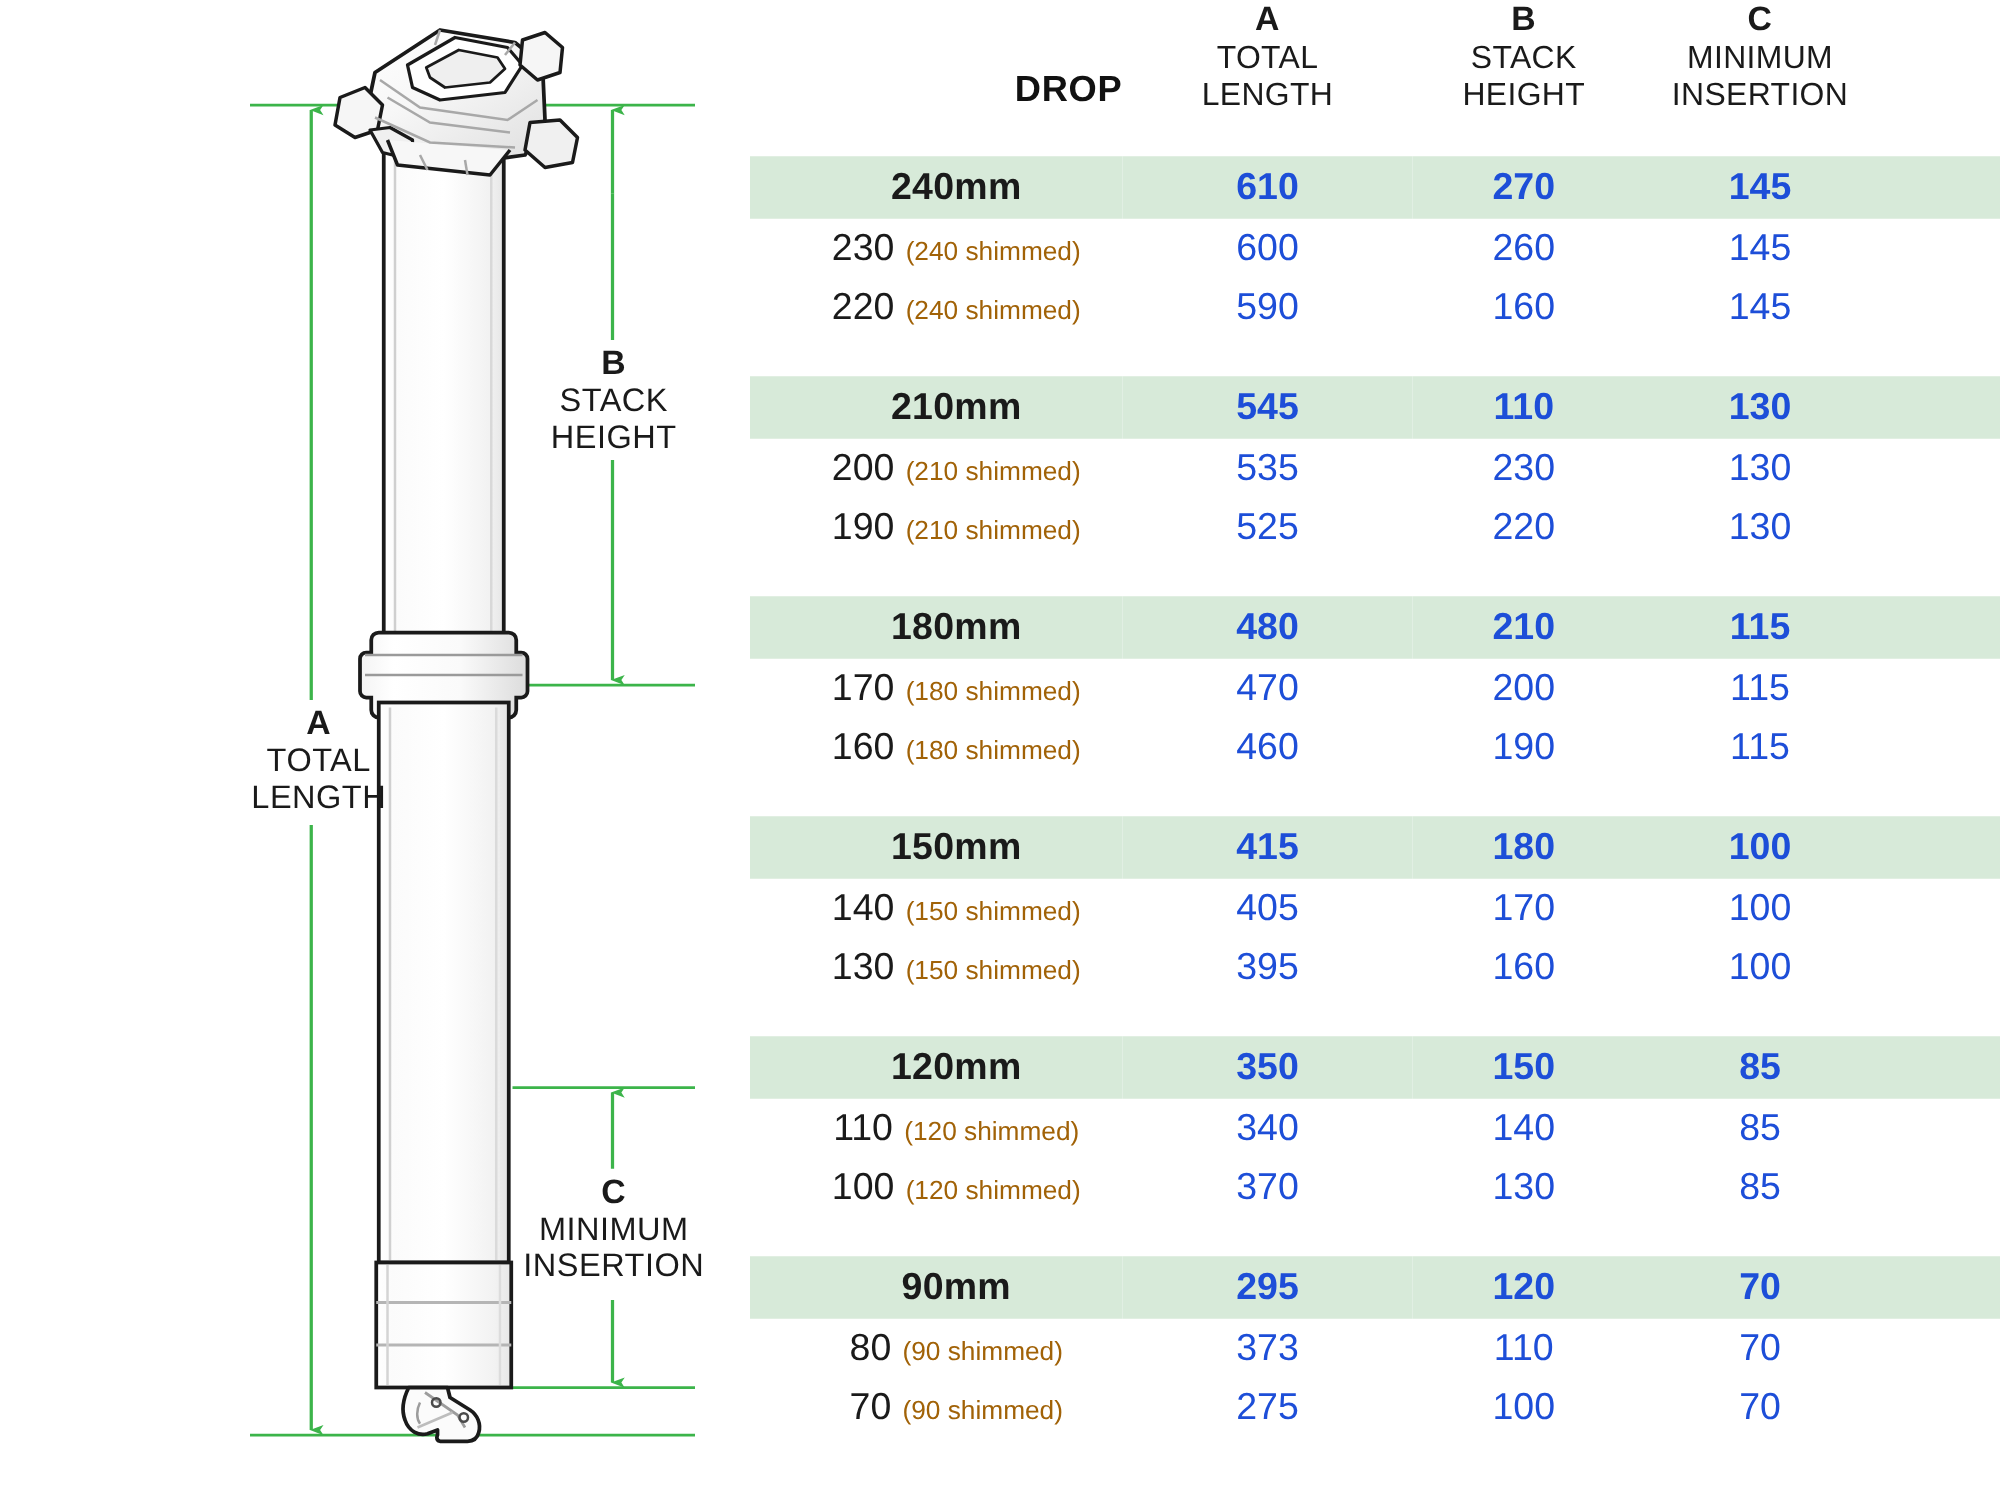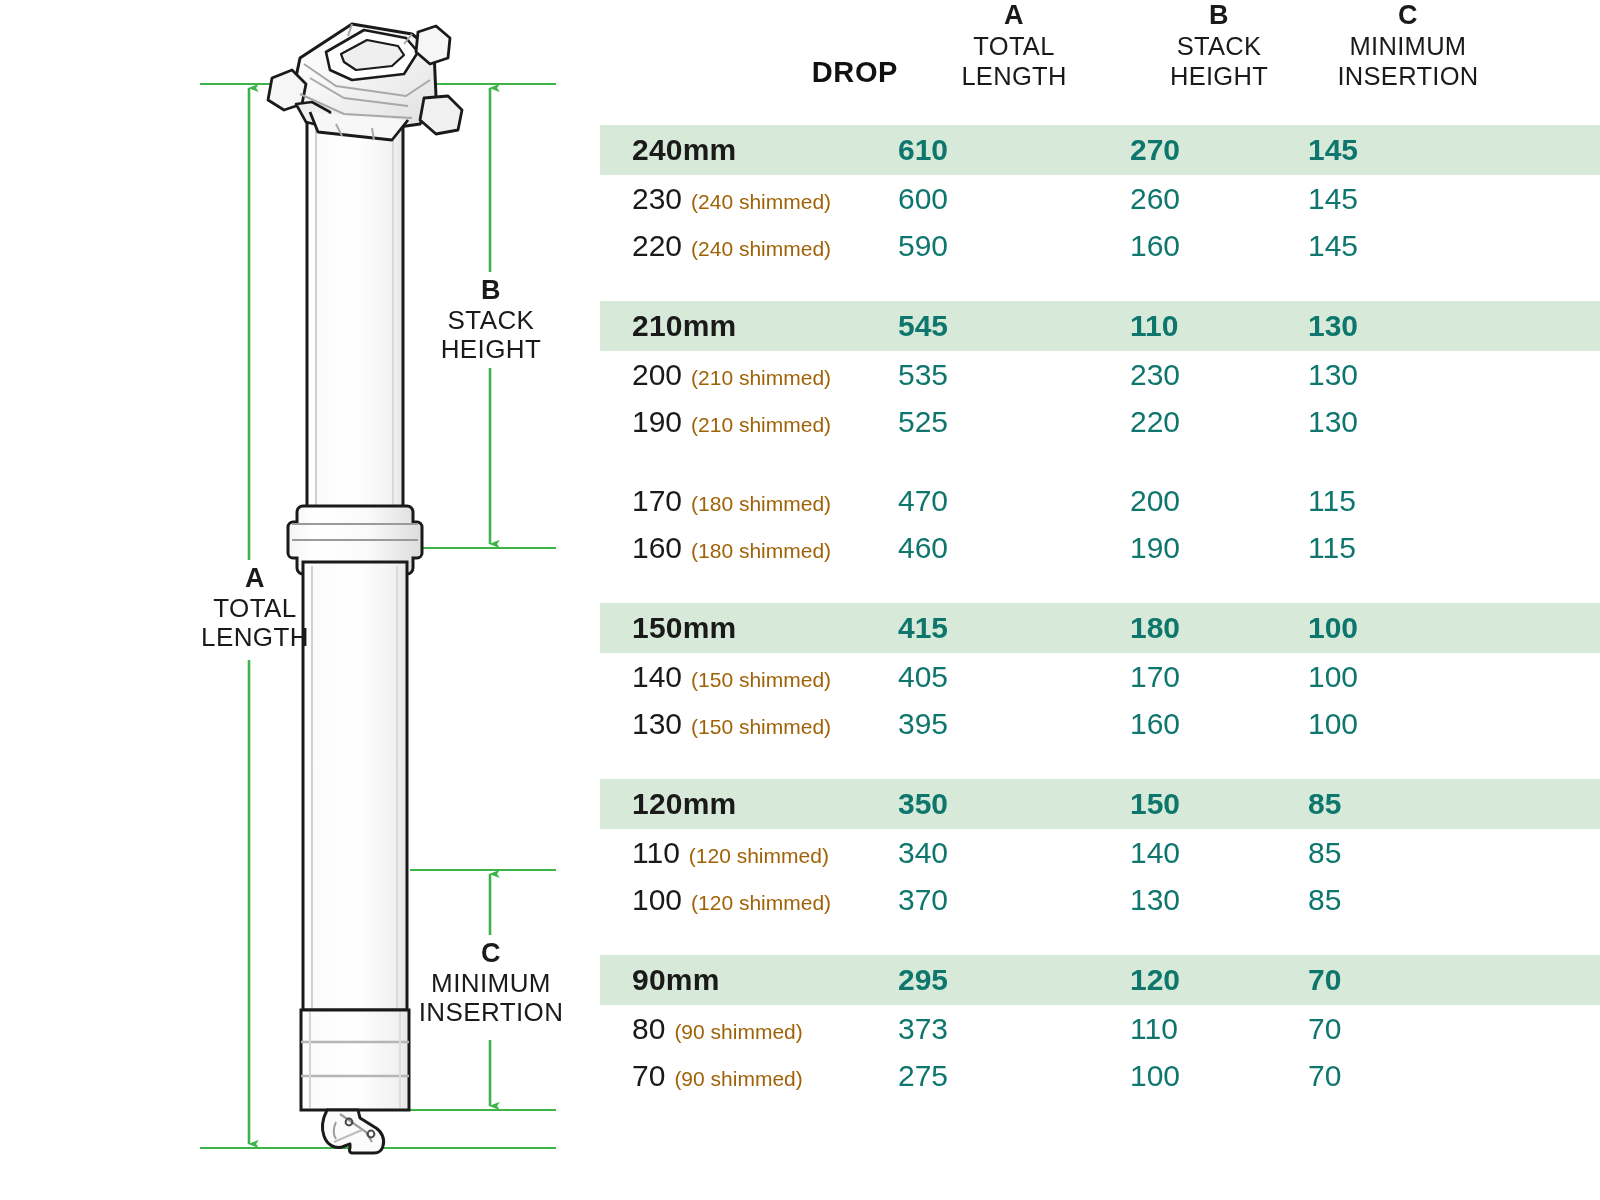--- a/index.html
+++ b/index.html
@@ -130,28 +130,28 @@
   tbody tr.group-head { height: 50px; }
   tbody tr.spacer { height: 32px; }
   tbody tr.spacer td { padding: 0; border: 0; height: 32px; }
 
   tbody td {
     padding: 0;
     vertical-align: middle;
   }
 
   td.drop-cell {
-    text-align: left;
+    text-align: center;
     padding-left: 32px;
     white-space: nowrap;
   }
   td.num-cell {
-    text-align: left;
+    text-align: center;
     font-size: 30px;
-    color: #0f766e;
+    color: #1d4ed8;
   }
 
   tr.group-head td {
     background: #d7ead9;
   }
   tr.group-head td.drop-cell .drop-main {
     font-size: 30px;
     font-weight: bold;
     letter-spacing: 0.2px;
   }
@@ -402,20 +402,27 @@
           <tr class="sub-row">
             <td class="drop-cell"><span class="drop-main">190</span><span class="drop-note">(210 shimmed)</span></td>
             <td class="num-cell">525</td>
             <td class="num-cell">220</td>
             <td class="num-cell">130</td>
             <td class="pad-cell"></td>
           </tr>
           <tr class="spacer">
             <td colspan="5"></td>
           </tr>
+          <tr class="group-head">
+            <td class="drop-cell"><span class="drop-main">180mm</span></td>
+            <td class="num-cell">480</td>
+            <td class="num-cell">210</td>
+            <td class="num-cell">115</td>
+            <td class="pad-cell"></td>
+          </tr>
           <tr class="sub-row">
             <td class="drop-cell"><span class="drop-main">170</span><span class="drop-note">(180 shimmed)</span></td>
             <td class="num-cell">470</td>
             <td class="num-cell">200</td>
             <td class="num-cell">115</td>
             <td class="pad-cell"></td>
           </tr>
           <tr class="sub-row">
             <td class="drop-cell"><span class="drop-main">160</span><span class="drop-note">(180 shimmed)</span></td>
             <td class="num-cell">460</td>

